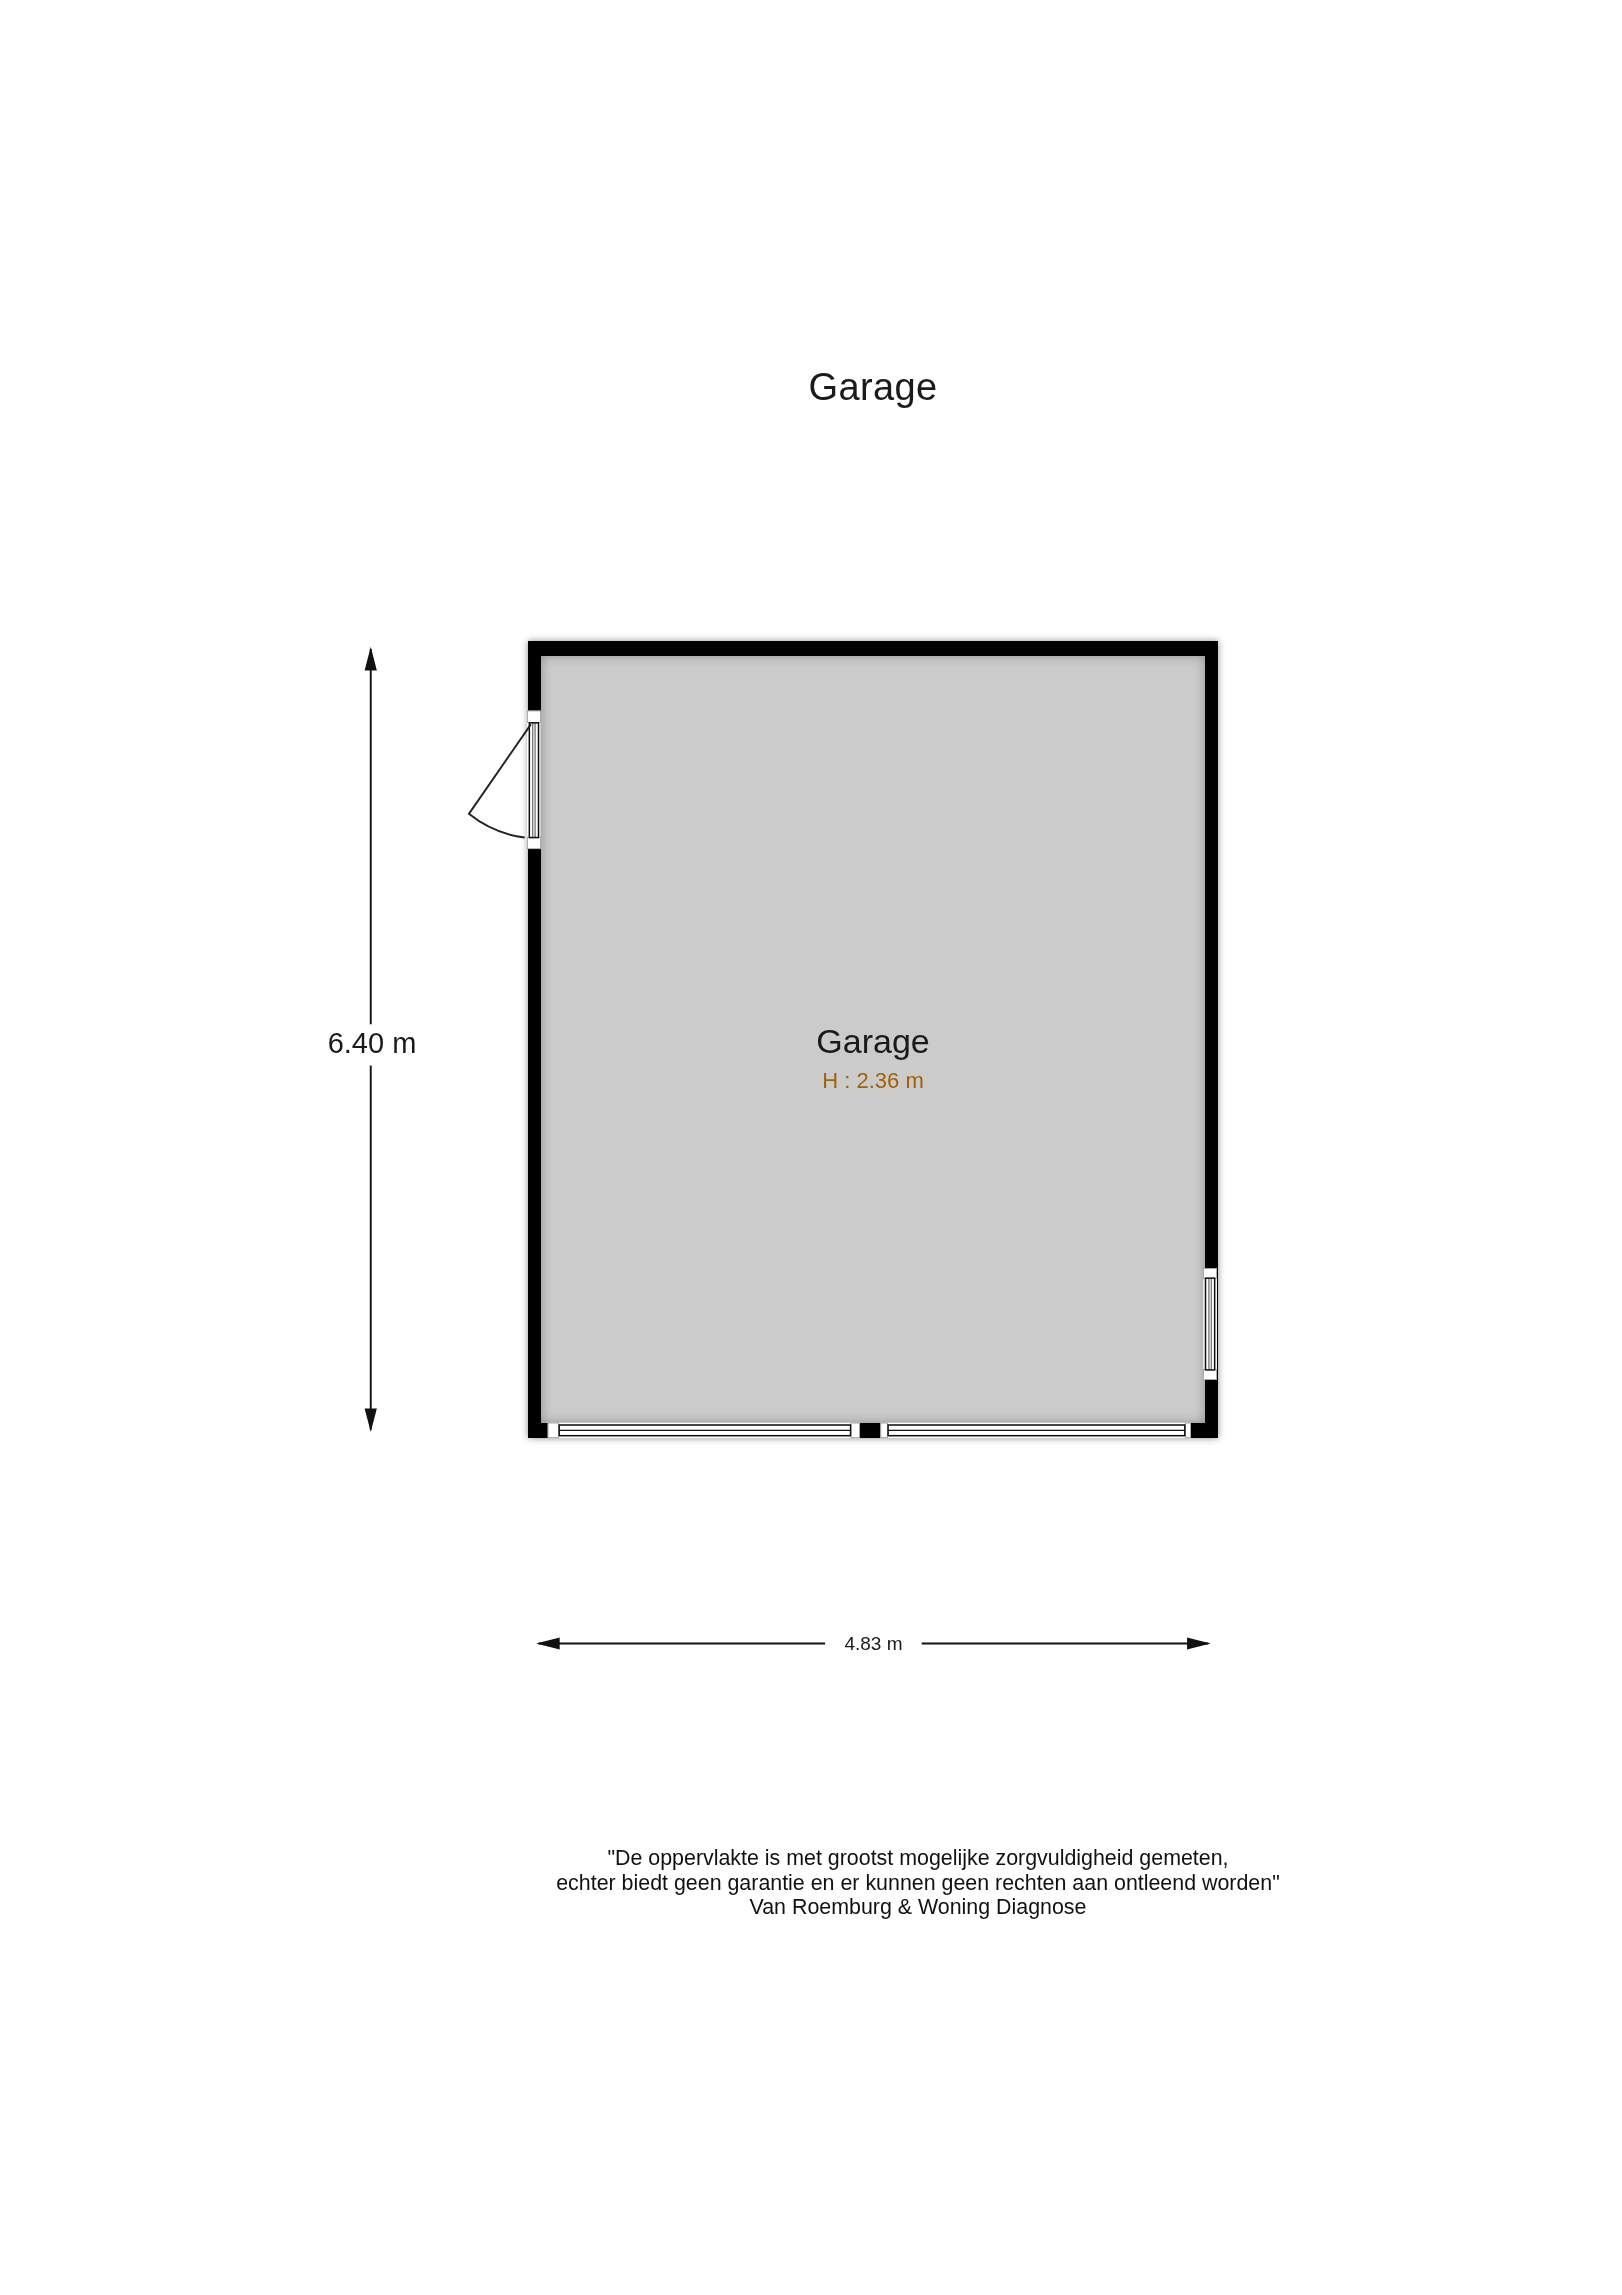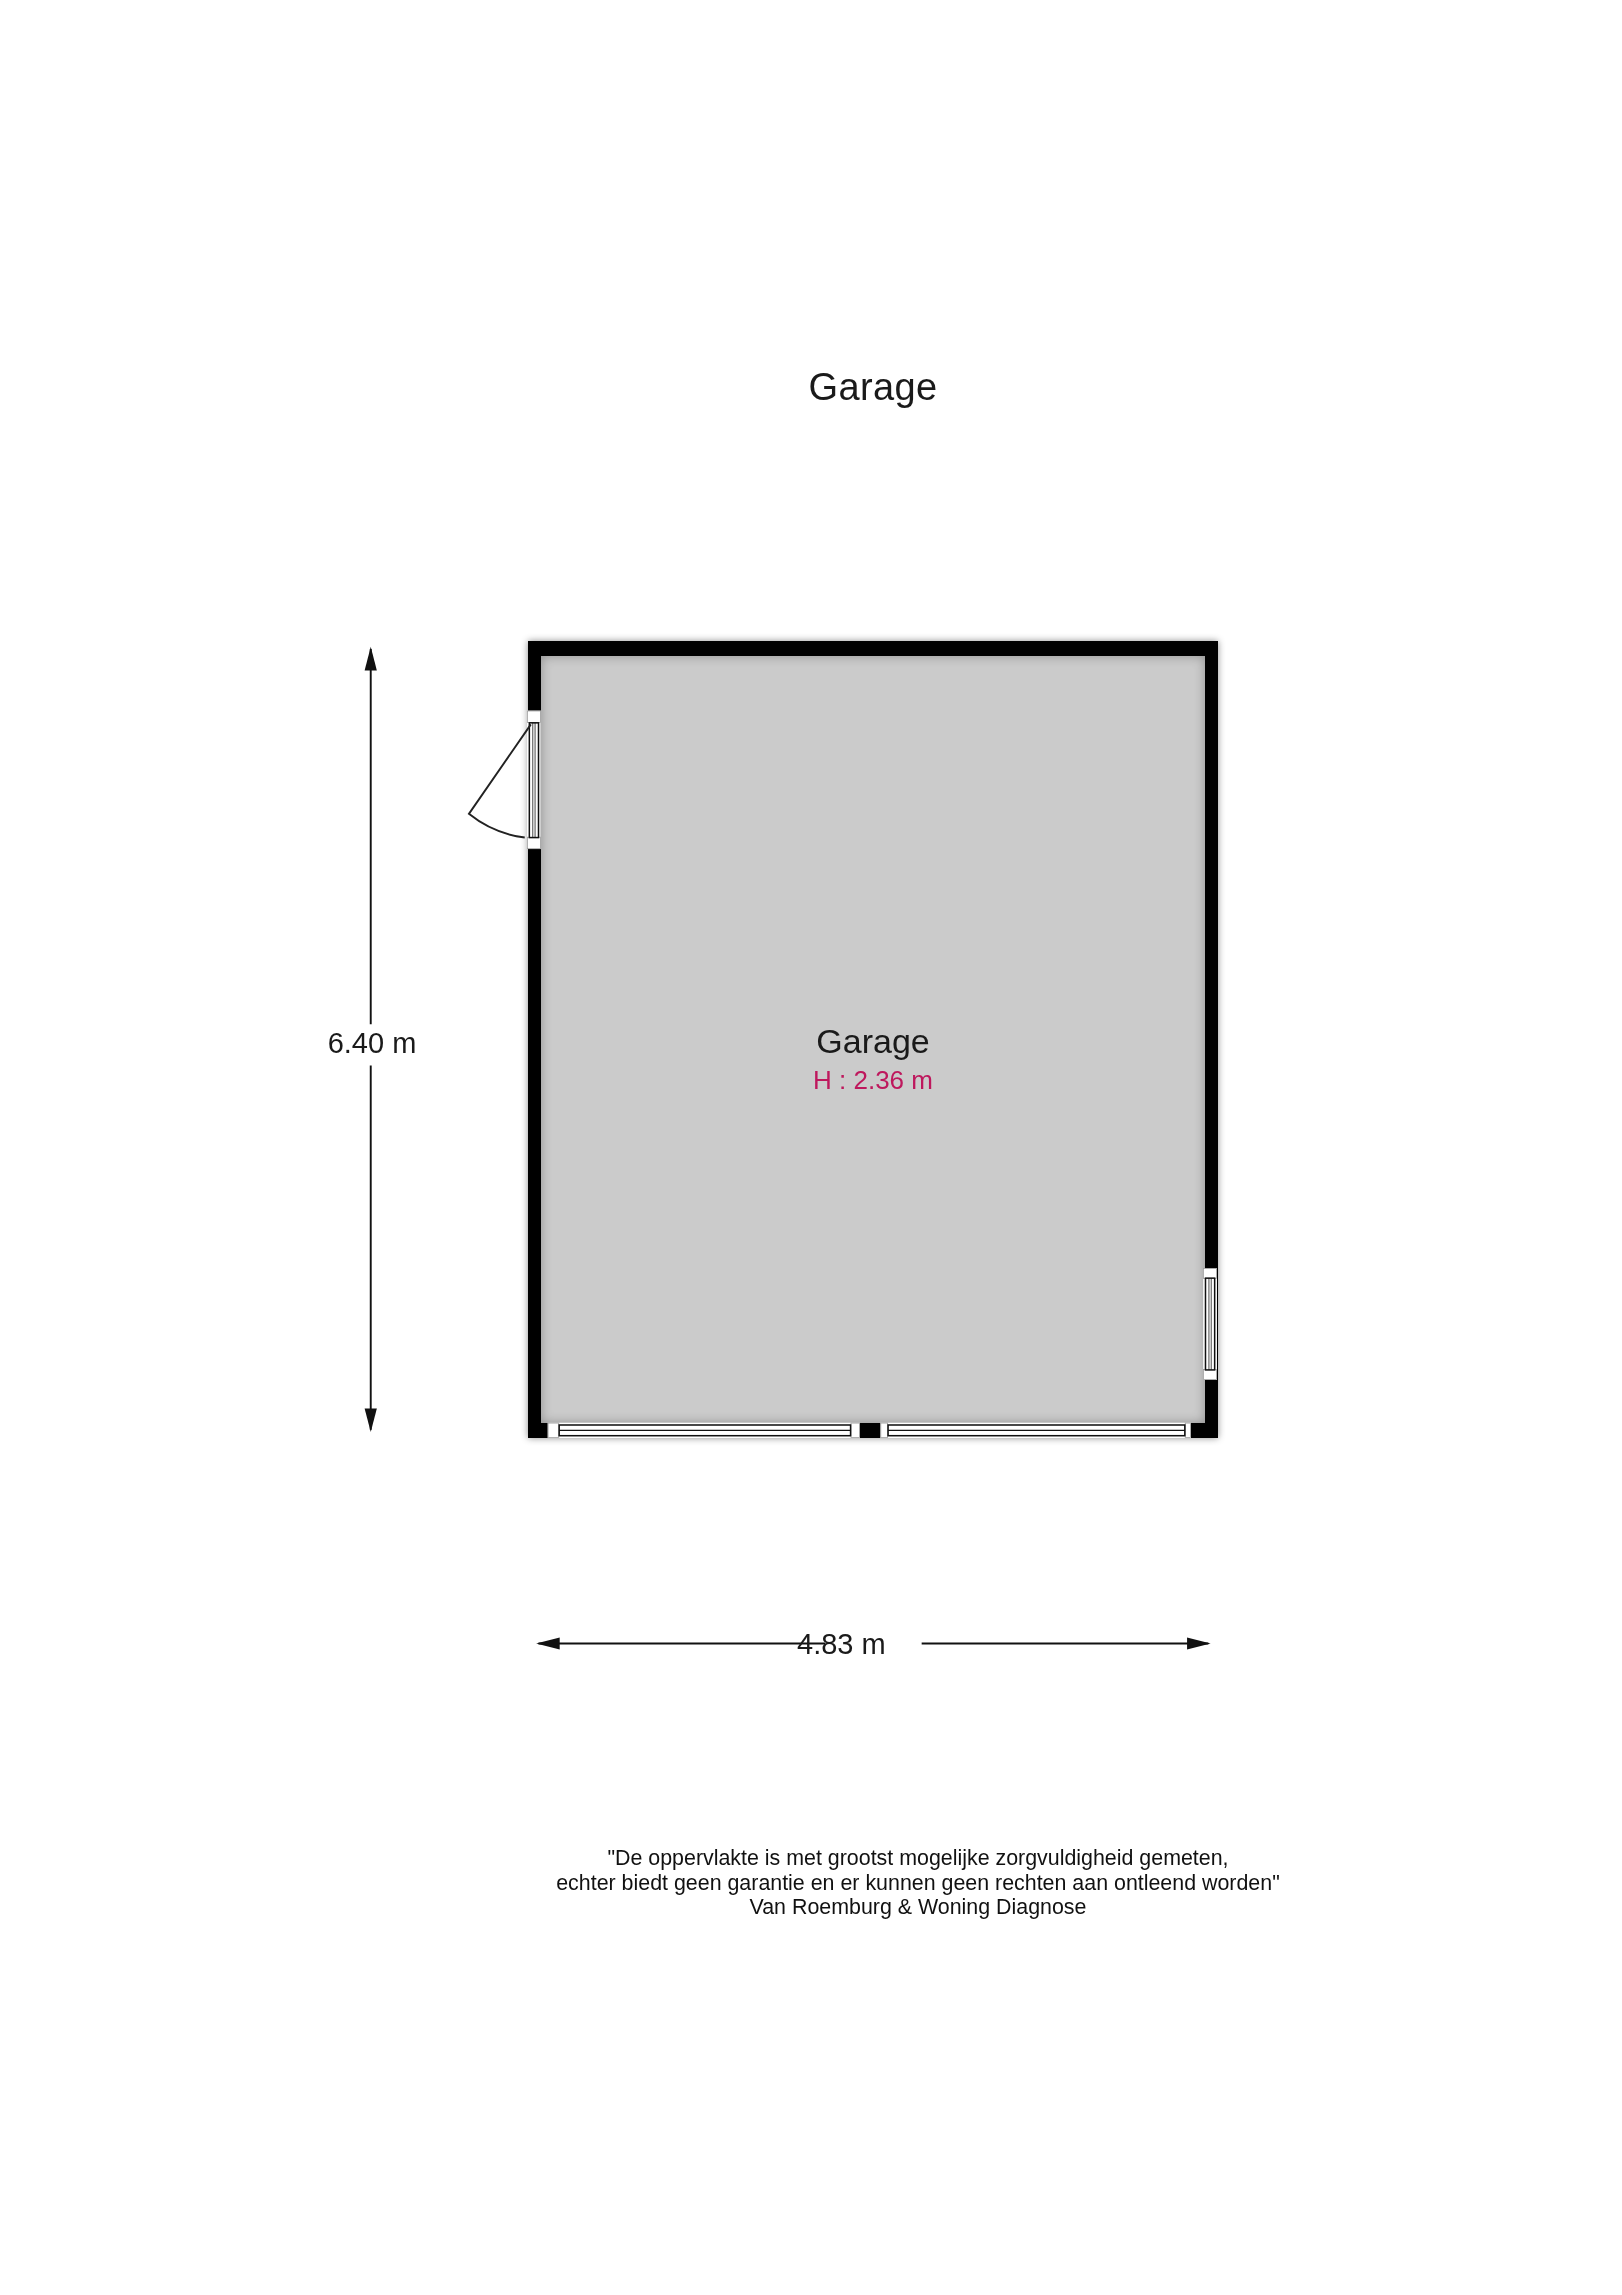--- a/index.html
+++ b/index.html
@@ -65,23 +65,23 @@
     transform: translateY(calc(-50% + 19px));
     text-align: center;
   }
   .room-name {
     font-size: 34px;
     line-height: 37px;
     color: #1a1a1a;
   }
   .room-height {
     margin-top: 6.1px;
-    font-size: 26px;
+    font-size: 22px;
     line-height: 29px;
-    color: #be185d;
+    color: #a16207;
   }
 
   
   .vdim {
     position: absolute;
     left: 337px;
     top: 643px;
     width: 69px;
     height: 796px;
     overflow: visible;
@@ -101,21 +101,22 @@
     top: 1607px;
     width: 690px;
     height: 73px;
     overflow: visible;
   }
   .hdim-label {
     position: absolute;
     left: 797px;
     top: 1627px;
     width: 153px;
-    font-size: 29px;
+    text-align: center;
+    font-size: 19px;
     line-height: 34px;
   }
 
   
   .disclaimer {
     position: absolute;
     left: 459px;
     top: 1846px;
     width: 918px;
     text-align: center;

